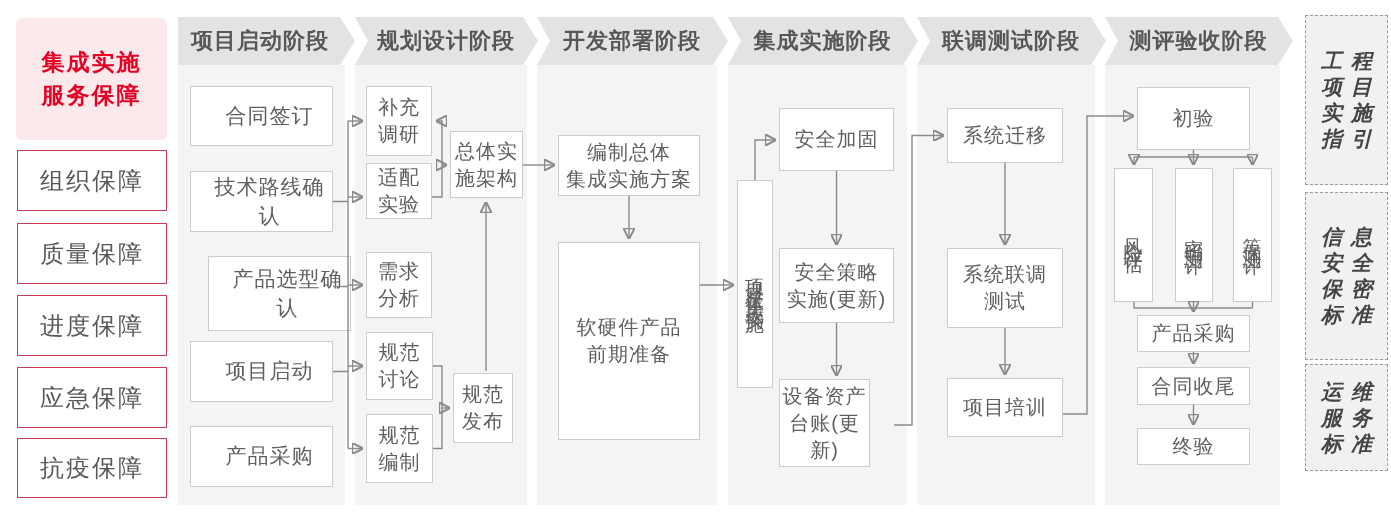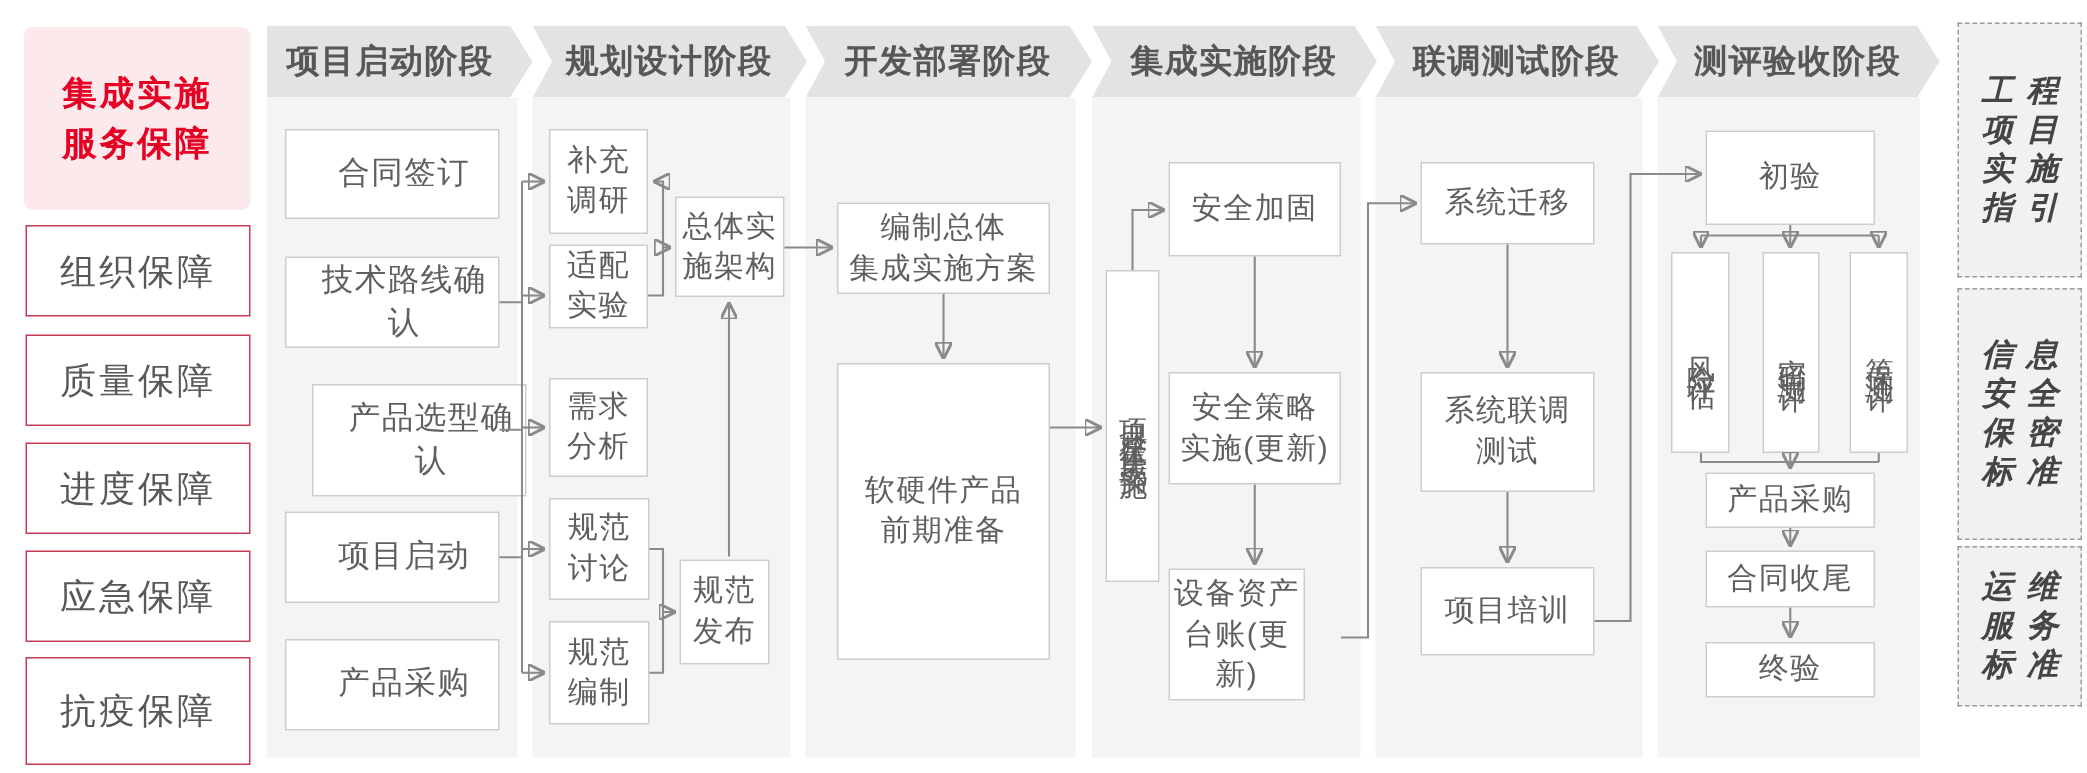--- a/index.html
+++ b/index.html
@@ -47,21 +47,21 @@
 <div class="canvas">
 
   <div class="side-title">
     <div>集成实施</div>
     <div>服务保障</div>
   </div>
   <div class="side-item" style="top:150px">组织保障</div>
   <div class="side-item" style="top:223px">质量保障</div>
   <div class="side-item" style="top:295px">进度保障</div>
   <div class="side-item" style="top:367px">应急保障</div>
-  <div class="side-item" style="top:438px;height:72px">抗疫保障</div>
+  <div class="side-item" style="top:438px;height:60px">抗疫保障</div>
 
   <div class="panel" style="left:178px;width:167px"></div>
   <div class="panel" style="left:355px;width:172px"></div>
   <div class="panel" style="left:537px;width:180px"></div>
   <div class="panel" style="left:728px;width:179px"></div>
   <div class="panel" style="left:917px;width:178px"></div>
   <div class="panel" style="left:1105px;width:175px"></div>
 
   <div class="hdr" style="left:178px;width:177px">项目启动阶段</div>
   <div class="hdr hdr-notch" style="left:355px;width:183px">规划设计阶段</div>

